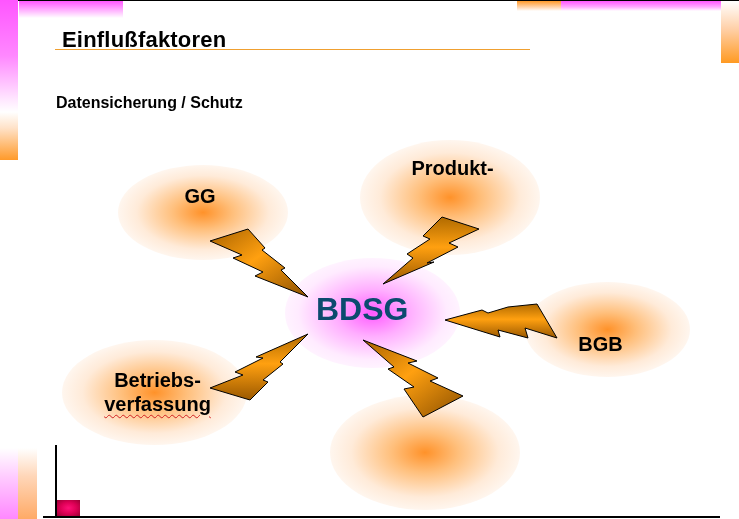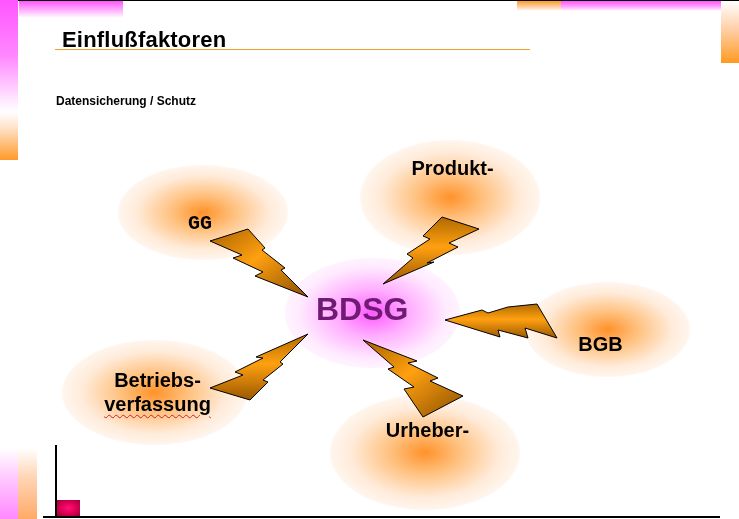--- a/index.html
+++ b/index.html
@@ -20,29 +20,29 @@
     background:linear-gradient(to bottom, #ffffff 0%, #ffccff 40%, #ff88ff 100%); }
   .stripe-bl-orange { left:18px; top:448px; width:19px; height:71px;
     background:linear-gradient(to bottom, #ffffff 0%, #ffd6b8 40%, #ffaa66 100%); }
   .vline { left:55px; top:445px; width:2px; height:73px; background:#000; }
   .hline { left:43px; top:516px; width:677px; height:2px; background:#000; }
   .red-square { left:57px; top:500px; width:23px; height:16px;
     background:radial-gradient(ellipse at center, #ff1177 0%, #dd0055 50%, #990033 100%); }
 
   .title { left:62px; top:27px; font-size:22px; font-weight:bold; color:#000; white-space:nowrap; letter-spacing:0.2px; }
   .title-underline { left:55px; top:49px; width:475px; height:1px; background:#f0a030; }
-  .subtitle { left:56px; top:94px; font-size:12px; font-weight:bold; color:#000; white-space:nowrap; }
+  .subtitle { left:56px; top:94px; font-size:16px; font-weight:bold; color:#000; white-space:nowrap; }
 
   .glow { position:absolute; border-radius:50%; }
   .glow-orange { background:radial-gradient(ellipse at center, rgba(255,140,30,0.95) 0%, rgba(255,170,80,0.75) 25%, rgba(255,210,170,0.45) 55%, rgba(255,240,230,0.15) 80%, rgba(255,255,255,0) 100%); }
   .glow-magenta { background:radial-gradient(ellipse at center, rgba(255,80,255,0.95) 0%, rgba(255,140,255,0.7) 30%, rgba(255,205,255,0.4) 60%, rgba(255,240,255,0.12) 85%, rgba(255,255,255,0) 100%); }
 
   .node-label { position:absolute; font-size:20px; font-weight:bold; color:#000; text-align:center; line-height:24px; white-space:nowrap; }
   .node-label .spell { text-decoration: underline wavy #d02020; text-decoration-thickness:1px; text-underline-offset:3px; }
-  .center-label { position:absolute; font-size:32px; font-weight:bold; color:#701a75; white-space:nowrap; }
+  .center-label { position:absolute; font-size:32px; font-weight:bold; color:#0c4a6e; white-space:nowrap; }
 
   svg.bolts { position:absolute; left:0; top:0; width:739px; height:519px; }
 </style>
 </head>
 <body>
 
 <div class="abs topline"></div>
 <div class="abs stripe-left"></div>
 <div class="abs bar-top-left"></div>
 <div class="abs bar-top-orange"></div>
@@ -90,32 +90,31 @@
   <g>
     <polygon points="308,334 256,357 263,358 235,372 243,375 210,388 250,400 268,382 263,380 283,364 280,362" fill="url(#boltGrad)" stroke="#000" stroke-width="1"></polygon>
   </g>
   <g>
     <polygon points="363,340 417,361 408,363 438,378 430,381 463,396 423,417 404,389 414,387 388,369 394,367" fill="url(#boltGradA)" stroke="#000" stroke-width="1"></polygon>
   </g>
 </svg>
 
 <div class="center-label" style="left:316px;top:291px;">BDSG</div>
 
-<div class="node-label" style="left:170px;top:212px;width:60px;font-family:Liberation Mono, monospace;">
+<div class="node-label" style="left:170px;top:184px;width:60px;">
   <span>GG</span>
 </div>
 
 <div class="node-label" style="left:395px;top:156px;width:115px;text-align:center;">
   <div>Produkt-</div>
 </div>
 
 <div class="node-label" style="left:568px;top:332px;width:65px;">
   <span>BGB</span>
 </div>
 
 <div class="node-label" style="left:85px;top:368px;width:145px;">
   <div>Betriebs-</div>
   <div><span class="spell">verfassung</span></div>
 </div>
 
 <div class="node-label" style="left:355px;top:418px;width:145px;">
-  <div>Urheber-</div>
 </div>
 
 </body></html>

